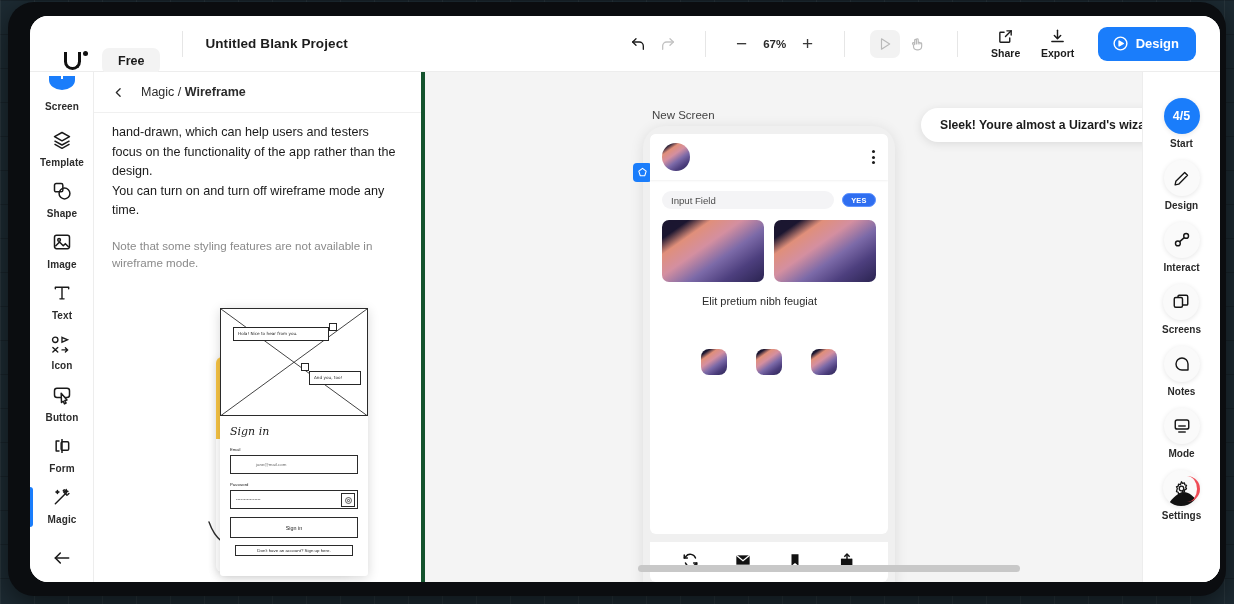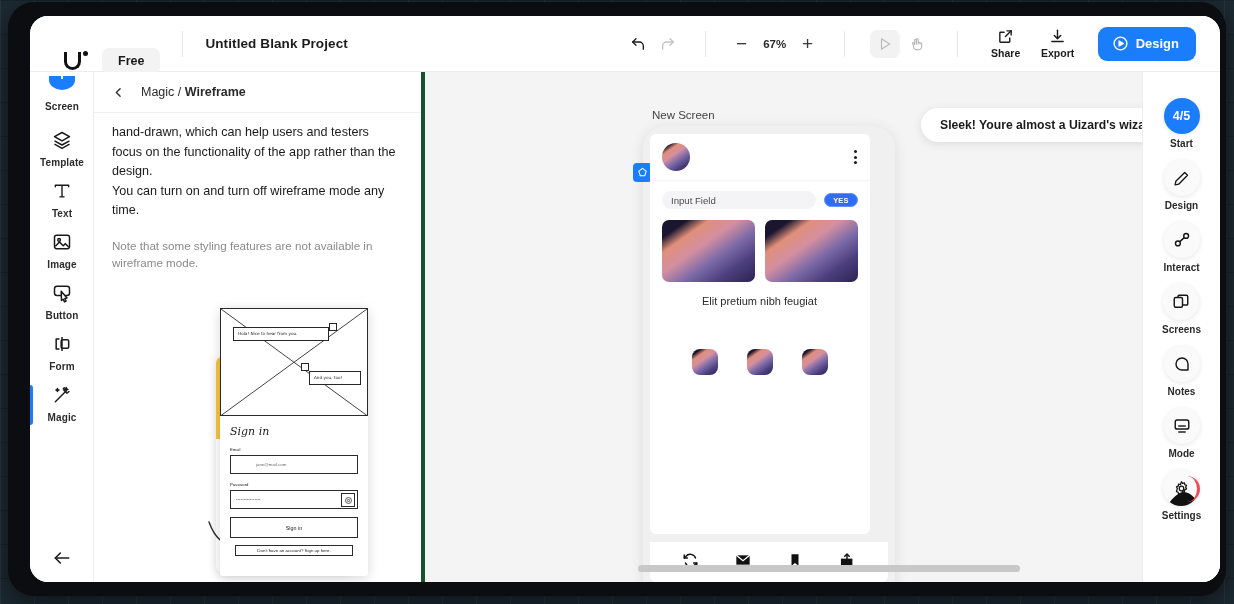--- a/index.html
+++ b/index.html
@@ -255,21 +255,21 @@
   }
   #phone {
     position: absolute; left: 218px; top: 54px;
     width: 252px; height: 478px;
     background: #f0f0f0;
     border-radius: 22px;
     box-shadow: 0 2px 14px rgba(0,0,0,.10);
     padding: 8px 7px;
   }
   #phone-screen {
-    width: 220px; height: 400px; background:#fff; border-radius: 6px;
+    width: 238px; height: 400px; background:#fff; border-radius: 6px;
     overflow: hidden; position: relative;
   }
   #phone-topbar {
     height: 46px; background:#fff; display:flex; align-items:center;
     padding: 0 13px 0 12px; box-shadow: 0 1px 2px rgba(0,0,0,.06);
   }
   .avatar-circle {
     width: 28px; height: 28px; border-radius: 50%; overflow:hidden;
   }
   .photo {
@@ -451,41 +451,61 @@
       <span>
         <svg width="20" height="20" viewBox="0 0 24 24" fill="none" stroke="currentColor" stroke-width="1.8" stroke-linejoin="round">
               <polygon points="12 3 21 8 12 13 3 8 12 3"></polygon>
               <polyline points="3 13 12 18 21 13"></polyline>
               <polyline points="3 17 12 22 21 17"></polyline>
             </svg>
       </span>
       <span class="rl">Template</span>
     </div>
 
-
     <div class="rail-item">
       <span>
-        <svg width="20" height="20" viewBox="0 0 24 24" fill="none" stroke="currentColor" stroke-width="1.7" stroke-linecap="round">
-              <path d="M4 5h16M4 5v2M20 5v2M12 5v14M9.5 19h5"></path>
-            </svg>
-      </span>
-      <span class="rl">Text</span>
+        <svg width="20" height="20" viewBox="0 0 24 24" fill="none" stroke="currentColor" stroke-width="1.8">
+              <rect x="3" y="3" width="10" height="10" rx="2"></rect>
+              <circle cx="15" cy="15" r="6.5"></circle>
+            </svg>
+      </span>
+      <span class="rl">Shape</span>
     </div>
 
     <div class="rail-item">
       <span>
         <svg width="20" height="20" viewBox="0 0 24 24" fill="none" stroke="currentColor" stroke-width="1.8" stroke-linejoin="round">
               <rect x="3" y="4" width="18" height="16" rx="2.5"></rect>
               <circle cx="8.5" cy="9.5" r="1.6"></circle>
               <path d="M4 17l5-5 4.5 4.5L16 14l4 4"></path>
             </svg>
       </span>
       <span class="rl">Image</span>
     </div>
 
+    <div class="rail-item">
+      <span>
+        <svg width="20" height="20" viewBox="0 0 24 24" fill="none" stroke="currentColor" stroke-width="1.7" stroke-linecap="round">
+              <path d="M4 5h16M4 5v2M20 5v2M12 5v14M9.5 19h5"></path>
+            </svg>
+      </span>
+      <span class="rl">Text</span>
+    </div>
+
+    <div class="rail-item">
+      <span>
+        <svg width="22" height="18" viewBox="0 0 26 20" fill="none" stroke="currentColor" stroke-width="1.6" stroke-linecap="round">
+              <circle cx="5" cy="5" r="3.2"></circle>
+              <path d="M13 2.2 L19.5 5 L13 7.8 Z"></path>
+              <path d="M2.2 14 L8 19.5 M8 14 L2.2 19.5"></path>
+              <path d="M13 17h6.5M17 14.5l2.6 2.5-2.6 2.5"></path>
+            </svg>
+      </span>
+      <span class="rl">Icon</span>
+    </div>
 
     <div class="rail-item">
       <span>
         <svg width="20" height="20" viewBox="0 0 24 24" fill="none" stroke="currentColor" stroke-width="1.8" stroke-linejoin="round">
               <rect x="3" y="4" width="18" height="11" rx="3"></rect>
               <path d="M11 10l7 8-2.6.6 1.5 3.2-1.9.9-1.5-3.2L11.4 21z" fill="#fff"></path>
             </svg>
       </span>
       <span class="rl">Button</span>
     </div>

